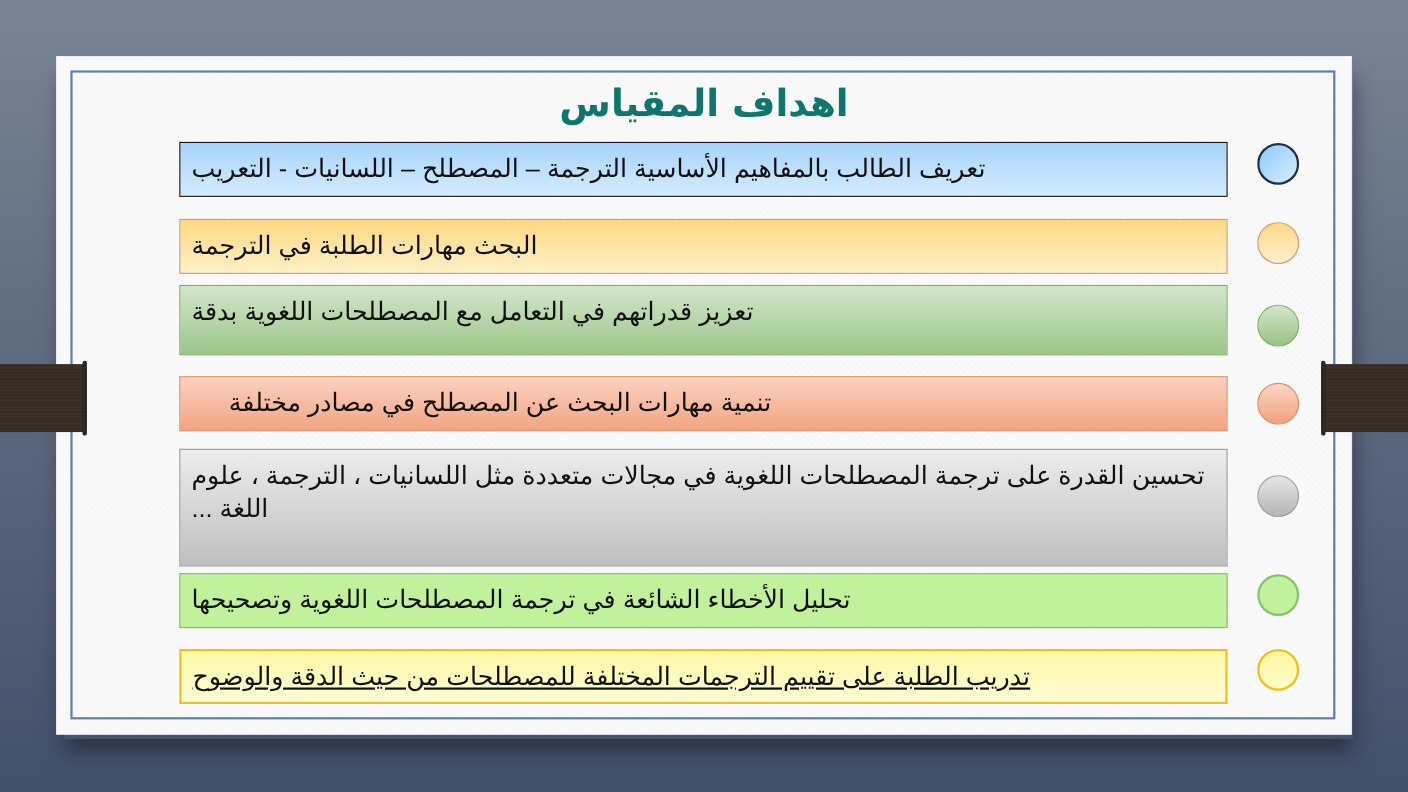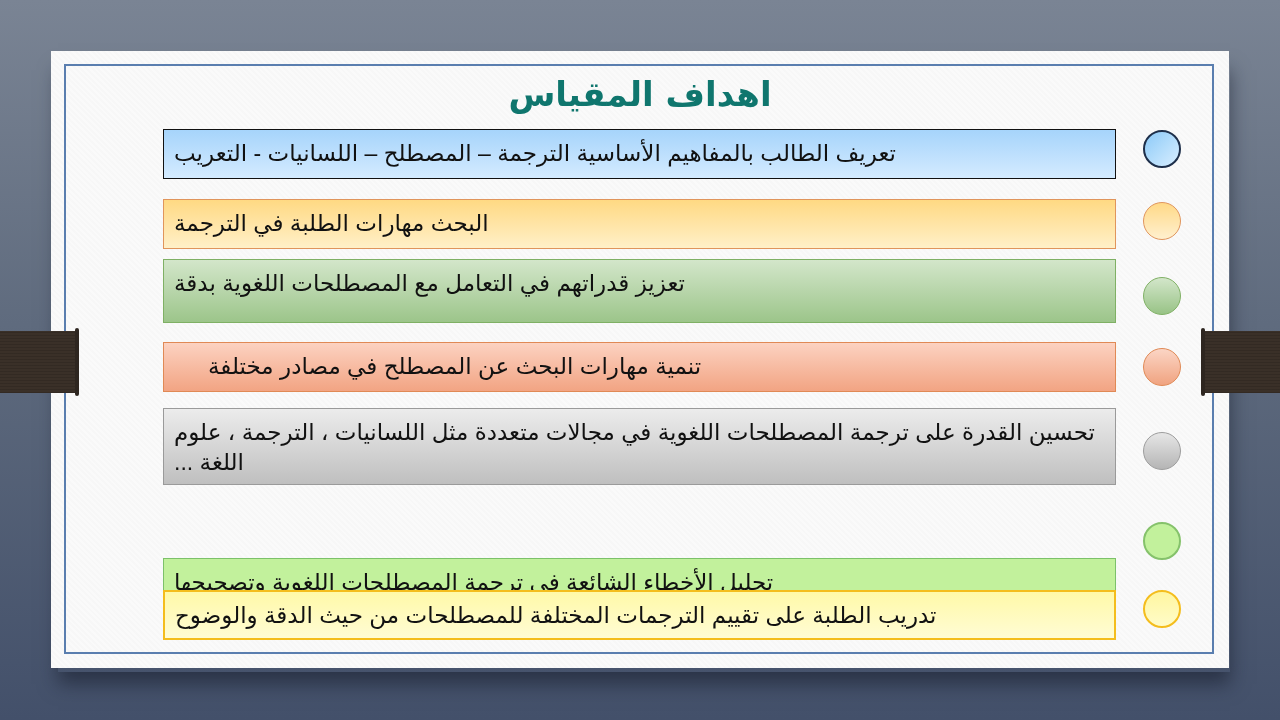--- a/index.html
+++ b/index.html
@@ -43,23 +43,23 @@
       direction:rtl; text-align:left; color:#111; font-size:23px; line-height:30px;
       padding:8px 10px 0 10px;
     }
     .goal-circle {
       position:absolute; left:1143px; width:38px; height:38px; border-radius:50%; box-sizing:border-box;
     }
     .b1 { top:129px; height:50px; border:1.5px solid #111; background:linear-gradient(to bottom, #a6d4fb, #d4ebff); }
     .b2 { top:199px; height:50px; border:1.5px solid #e0955c; background:linear-gradient(to bottom, #ffd983, #fff0c8); }
     .b3 { top:259px; height:64px; border:1.5px solid #7fb064; background:linear-gradient(to bottom, #d3e6ca, #9cc58a); }
     .b4 { top:342px; height:50px; border:1.5px solid #e08955; background:linear-gradient(to bottom, #fcd2c1, #f2a483);padding-left:44px; }
-    .b5 { top:408px; height:77px; border:1.5px solid #9a9a9a; background:linear-gradient(to bottom, #ececec, #bfbfbf); }
-    .b6 { top:521px; height:50px; border:1.5px solid #7cc16a; background:#c2f19c;margin-top:37px; }
-    .b7 { top:590px; height:50px; border:2px solid #f4bd1d; background:linear-gradient(to bottom, #fff9a8, #fffcd4); }
+    .b5 { top:408px; height:107px; border:1.5px solid #9a9a9a; background:linear-gradient(to bottom, #ececec, #bfbfbf); }
+    .b6 { top:521px; height:50px; border:1.5px solid #7cc16a; background:#c2f19c; }
+    .b7 { top:590px; height:50px; border:2px solid #f4bd1d; background:linear-gradient(to bottom, #fff9a8, #fffcd4);text-decoration:underline; }
 
     .c1 { top:130px; border:2.5px solid #1e2f4a; background:linear-gradient(135deg, #8ccaf8, #d8eeff); }
     .c2 { top:202px; border:1.5px solid #e0955c; background:linear-gradient(to bottom, #ffd987, #fff0cf); }
     .c3 { top:277px; border:1.5px solid #7fb064; background:linear-gradient(to bottom, #d3e6ca, #98c386); }
     .c4 { top:348px; border:1.5px solid #e08955; background:linear-gradient(to bottom, #fbd5c5, #f0a380); }
     .c5 { top:432px; border:1.5px solid #9d9d9d; background:linear-gradient(to bottom, #e6e6e6, #b5b5b5); }
     .c6 { top:522px; border:2px solid #85c26b; background:#c2f19c; }
     .c7 { top:590px; border:2px solid #f4bd1d; background:linear-gradient(to bottom, #fff6a0, #fffcc8); }
   </style>
 </head>

